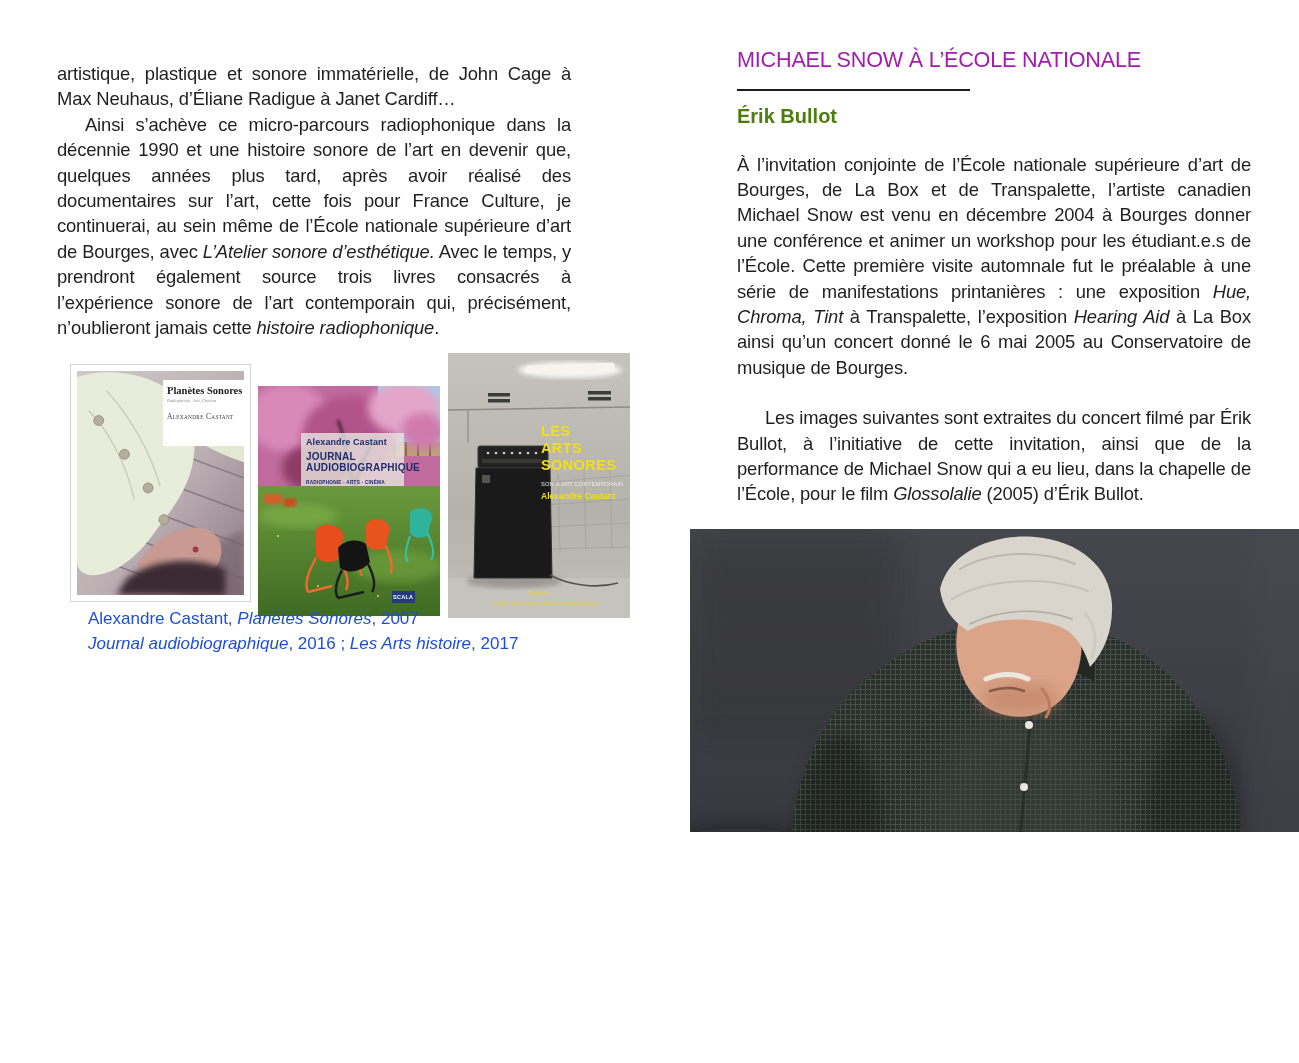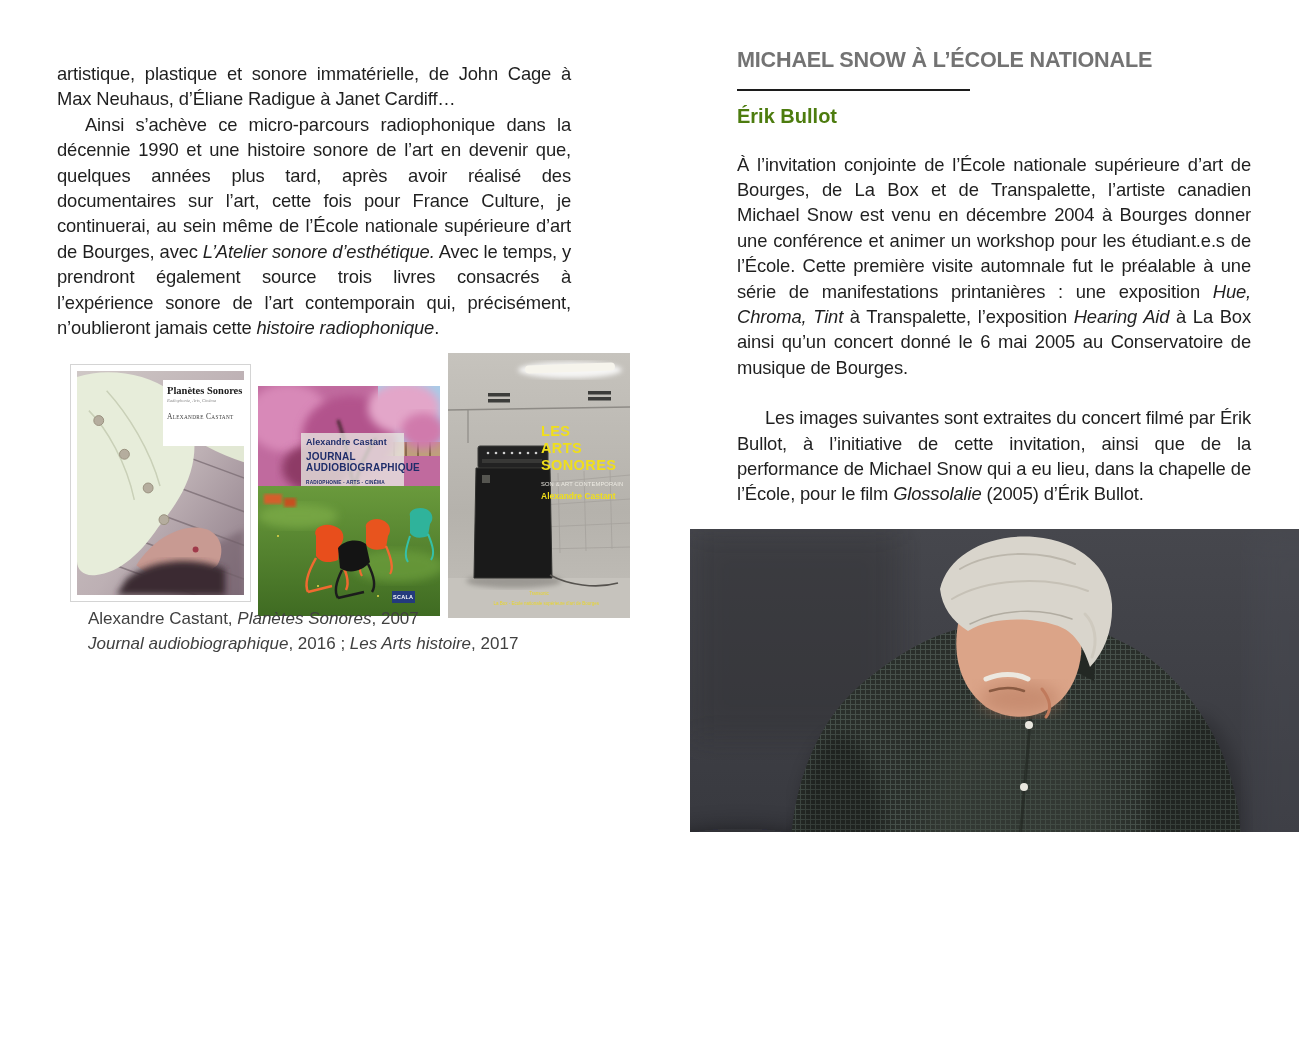--- a/index.html
+++ b/index.html
@@ -3,26 +3,26 @@
 <meta charset="utf-8">
 <style>
   html,body{margin:0;padding:0;background:#ffffff;}
   .spread{position:relative;width:1299px;height:832px;background:#ffffff;overflow:hidden;
           font-family:"Liberation Sans",sans-serif;color:#1f1f1f;}
   
   .left-text{position:absolute;left:57px;top:61px;width:514px;}
   .body-p{margin:0;font-size:18.4px;line-height:25.4px;text-align:justify;letter-spacing:-0.15px;color:#1f1f1f;}
   .body-p.indent{text-indent:28px;}
   .right-col{position:absolute;left:737px;top:46px;width:514px;}
-  .title{font-size:21.6px;font-weight:bold;line-height:27.5px;letter-spacing:-0.2px;color:#737373;margin:0;}
+  .title{font-size:21.6px;font-weight:normal;line-height:27.5px;letter-spacing:-0.2px;color:#a21caf;margin:0;}
   .rule{width:233px;height:2px;background:#1c1c1c;margin:15px 0 0 0;}
   .author{font-size:20px;font-weight:bold;margin:14px 0 0 0;color:#4d7c0f;}
   .para1-right{margin-top:24px;}
   .para2-right{margin-top:25px;}
-  .caption{position:absolute;left:88px;top:607px;width:470px;font-size:17px;line-height:24.5px;color:#404040;}
+  .caption{position:absolute;left:88px;top:607px;width:470px;font-size:17px;line-height:24.5px;color:#1d4ed8;}
   .pageno{position:absolute;left:30px;top:1014px;font-size:17px;color:#0369a1;}
   
   .cover{position:absolute;box-sizing:border-box;}
   .cover svg{display:block;width:100%;height:100%;}
   .cover1{left:30px;top:348px;width:181px;height:238px;background:#ffffff;border:1px solid #d4d4d4;padding:6px;}
   .c1-box{position:absolute;left:92px;top:15px;width:86px;height:66px;background:#ffffff;padding:5px 4px;box-sizing:border-box;
           font-family:"Liberation Serif",serif;color:#1a1a1a;}
   .c1-title{font-size:10.5px;font-weight:bold;letter-spacing:0;}
   .t50{display:inline-block;transform:scale(0.5);transform-origin:0 0;white-space:nowrap;}
   .c1-sub{font-size:9px;font-style:italic;color:#8a8a8a;margin-top:2px;height:6px;}

